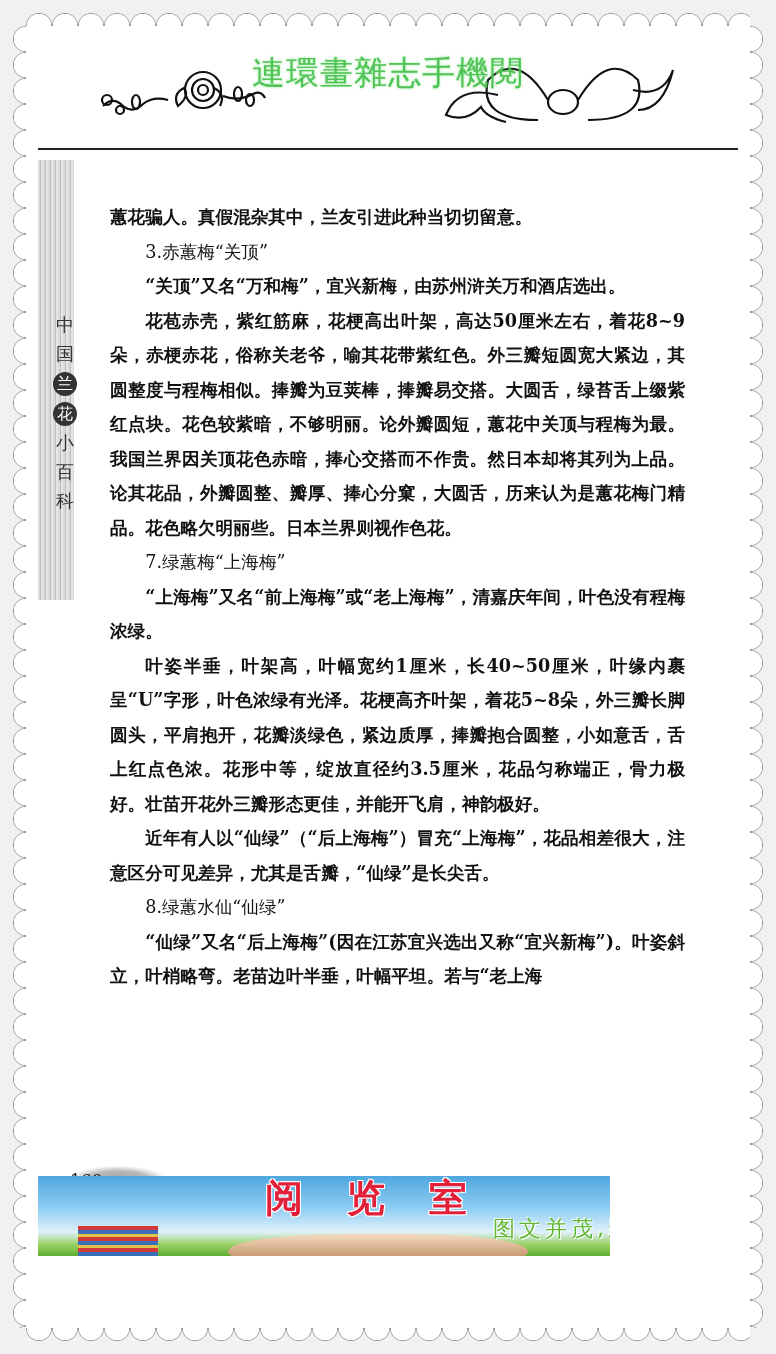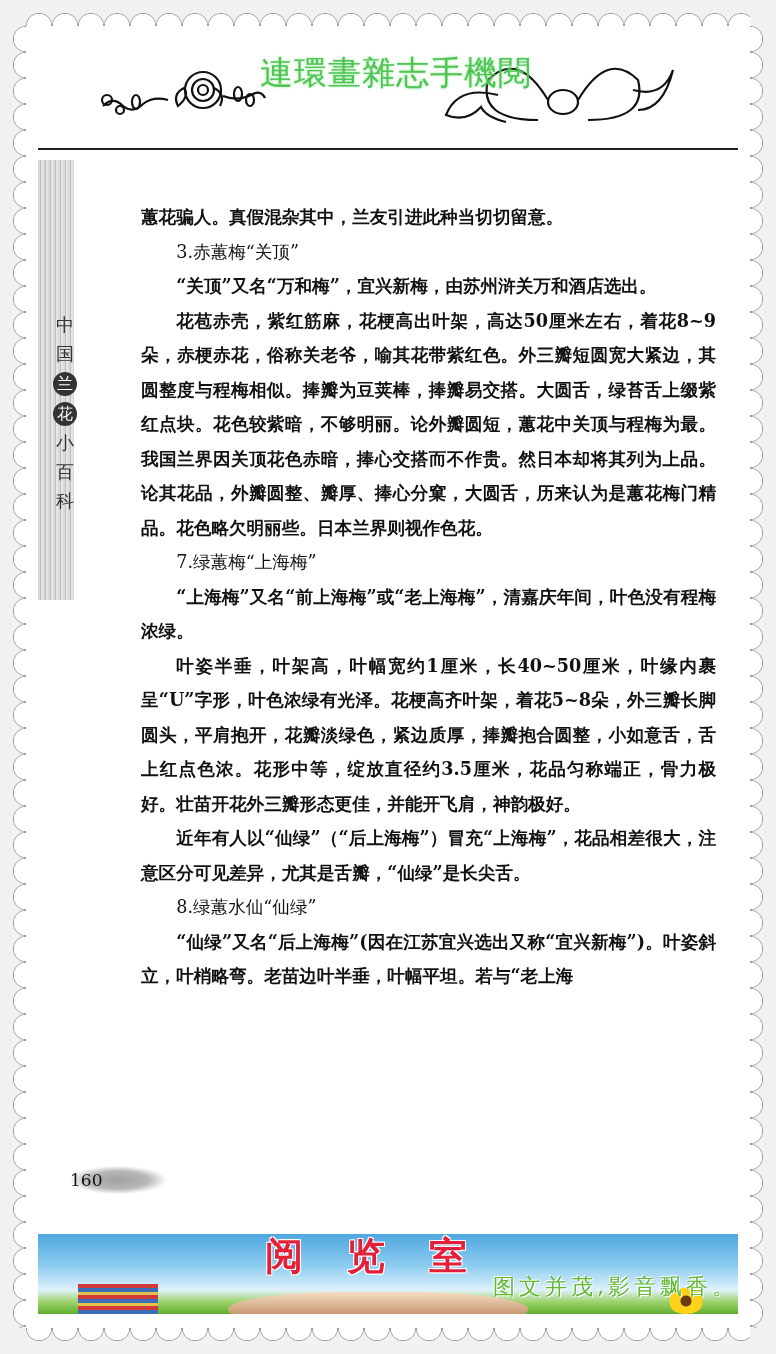--- a/index.html
+++ b/index.html
@@ -15,51 +15,51 @@
     background-image: radial-gradient(circle at 13px 13px, #ffffff 12px, #9a9a9a 12.5px, transparent 13.5px);
     background-size: 26px 26px; background-repeat: repeat-x;
   }
   .scallop-col { position: absolute; width: 26px; top: 26px; height: 1302px;
     background-image: radial-gradient(circle at 13px 13px, #ffffff 12px, #9a9a9a 12.5px, transparent 13.5px);
     background-size: 26px 26px; background-repeat: repeat-y;
   }
   .header-area { position: absolute; left: 38px; top: 38px; width: 700px; height: 110px; background: #fff; }
   .divider { position: absolute; left: 38px; top: 148px; width: 700px; height: 1.5px; background: #222; }
   .header-title {
-    position: absolute; left: 8px; width: 700px; top: 16px; text-align: center;
+    position: absolute; left: 0; width: 700px; top: 16px; text-align: center;
     color: #4fc356; font-family: "DejaVu Sans", sans-serif; font-size: 33px; line-height: 38px;
     text-shadow: 0 0 3px rgba(90,220,90,0.6); letter-spacing: 1px;
   }
   .deco-flower { position: absolute; left: 60px; top: 28px; }
   .deco-bow { position: absolute; left: 400px; top: 22px; }
   .sidebar-strip {
     position: absolute; left: 38px; top: 160px; width: 36px; height: 440px;
     background: repeating-linear-gradient(90deg, #bbb 0 2px, #8a8a8a 2px 3px, #d0d0d0 3px 5px);
     opacity: 0.55;
   }
   .sidebar-label {
     position: absolute; left: 52px; top: 310px; width: 26px; font-family: "DejaVu Sans", sans-serif;
     font-size: 18px; color: #333; text-align: center; line-height: 29px;
   }
   .sidebar-label .dot { display: inline-block; width: 24px; height: 24px; border-radius: 50%;
     background: #333; color: #fff; line-height: 24px; font-size: 16px; margin: 2px 0; }
   .body-text {
     position: absolute; left: 110px; top: 200px; width: 575px;
-    font-size: 17.6px; line-height: 34.5px; color: #111; font-weight: bold; text-align: justify; margin-left: 31px;
+    font-size: 17.6px; line-height: 34.5px; color: #111; font-weight: bold; text-align: justify;
   }
   .body-text p { margin: 0; }
   .body-text p.ind { text-indent: 2em; }
   .body-text p.head { text-indent: 2em; font-weight: normal; }
   .page-number {
     position: absolute; left: 70px; top: 1166px; width: 96px; height: 28px;
     background: radial-gradient(ellipse at center, #a0a0a0 0%, #b8b8b8 45%, rgba(200,200,200,0) 72%);
     font-family: "DejaVu Serif", serif; font-size: 17px; color: #111; text-align: left; line-height: 28px;
   }
   .banner {
-    position: absolute; left: 38px; top: 1234px; width: 700px; height: 80px; overflow: hidden;
+    position: absolute; left: 38px; top: 1176px; width: 572px; height: 80px; overflow: hidden;
     background: linear-gradient(180deg, #4fa7df 0%, #8ecdf1 40%, #dff1fb 70%, #9dd36a 85%, #5fae2e 100%);
   }
   .banner-title {
     position: absolute; left: 0; width: 700px; top: 0px; text-align: center; font-family: "DejaVu Sans", sans-serif;
     font-size: 38px; font-weight: bold; color: #e3203a; letter-spacing: 44px; line-height: 44px;
     text-shadow: 1px 1px 0 #fff, -1px -1px 0 #fff, 1px -1px 0 #fff, -1px 1px 0 #fff;
   }
   .banner-sub {
     position: absolute; left: 0; width: 700px; top: 40px; text-align: right; font-family: "DejaVu Sans", sans-serif;
     font-size: 22px; color: #5fb82f; letter-spacing: 4px; line-height: 26px;

